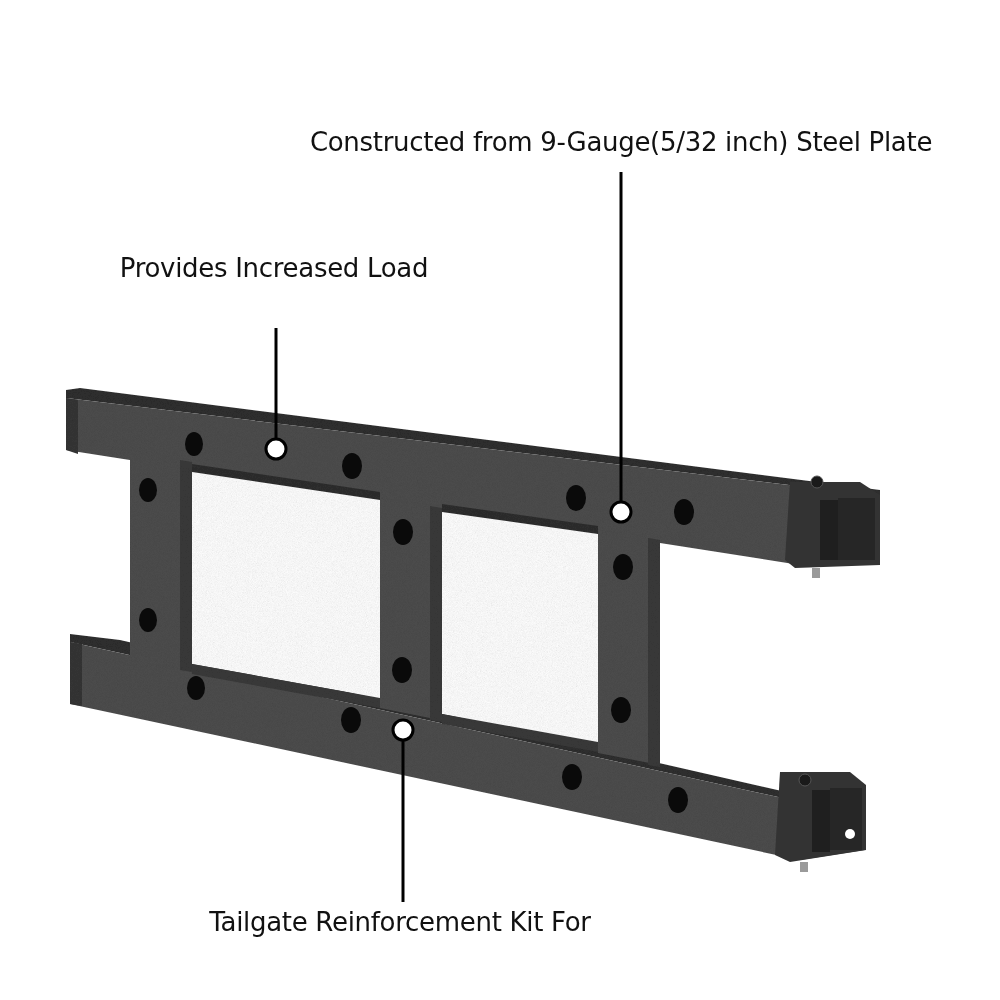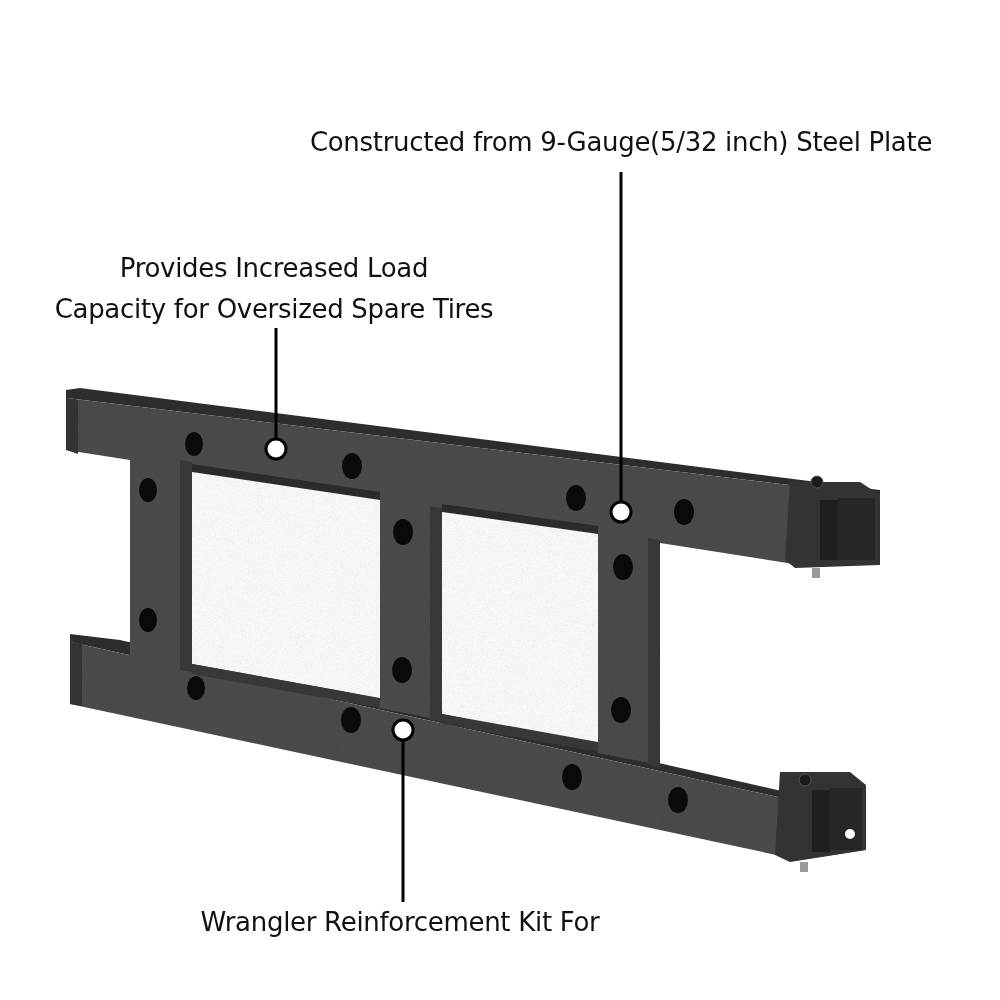--- a/index.html
+++ b/index.html
@@ -117,20 +117,19 @@
       <circle cx="403" cy="710" r="10" fill="#ffffff" stroke="#000" stroke-width="3"></circle>
     </g>
   </svg>
 
   <div class="callout-text" id="label-steel">
     <span>Constructed from 9-Gauge(5/32 inch) Steel Plate</span>
   </div>
 
   <div class="callout-text" id="label-load">
     <span>Provides Increased Load</span>
-    <span>Capacity for Oversized Spare Tires</span>
   </div>
 
   <div class="callout-text" id="label-kit">
-    <span>Wrangler Reinforcement Kit For</span>
+    <span>Tailgate Reinforcement Kit For</span>
   </div>
 
 </div>
 
 </body></html>

